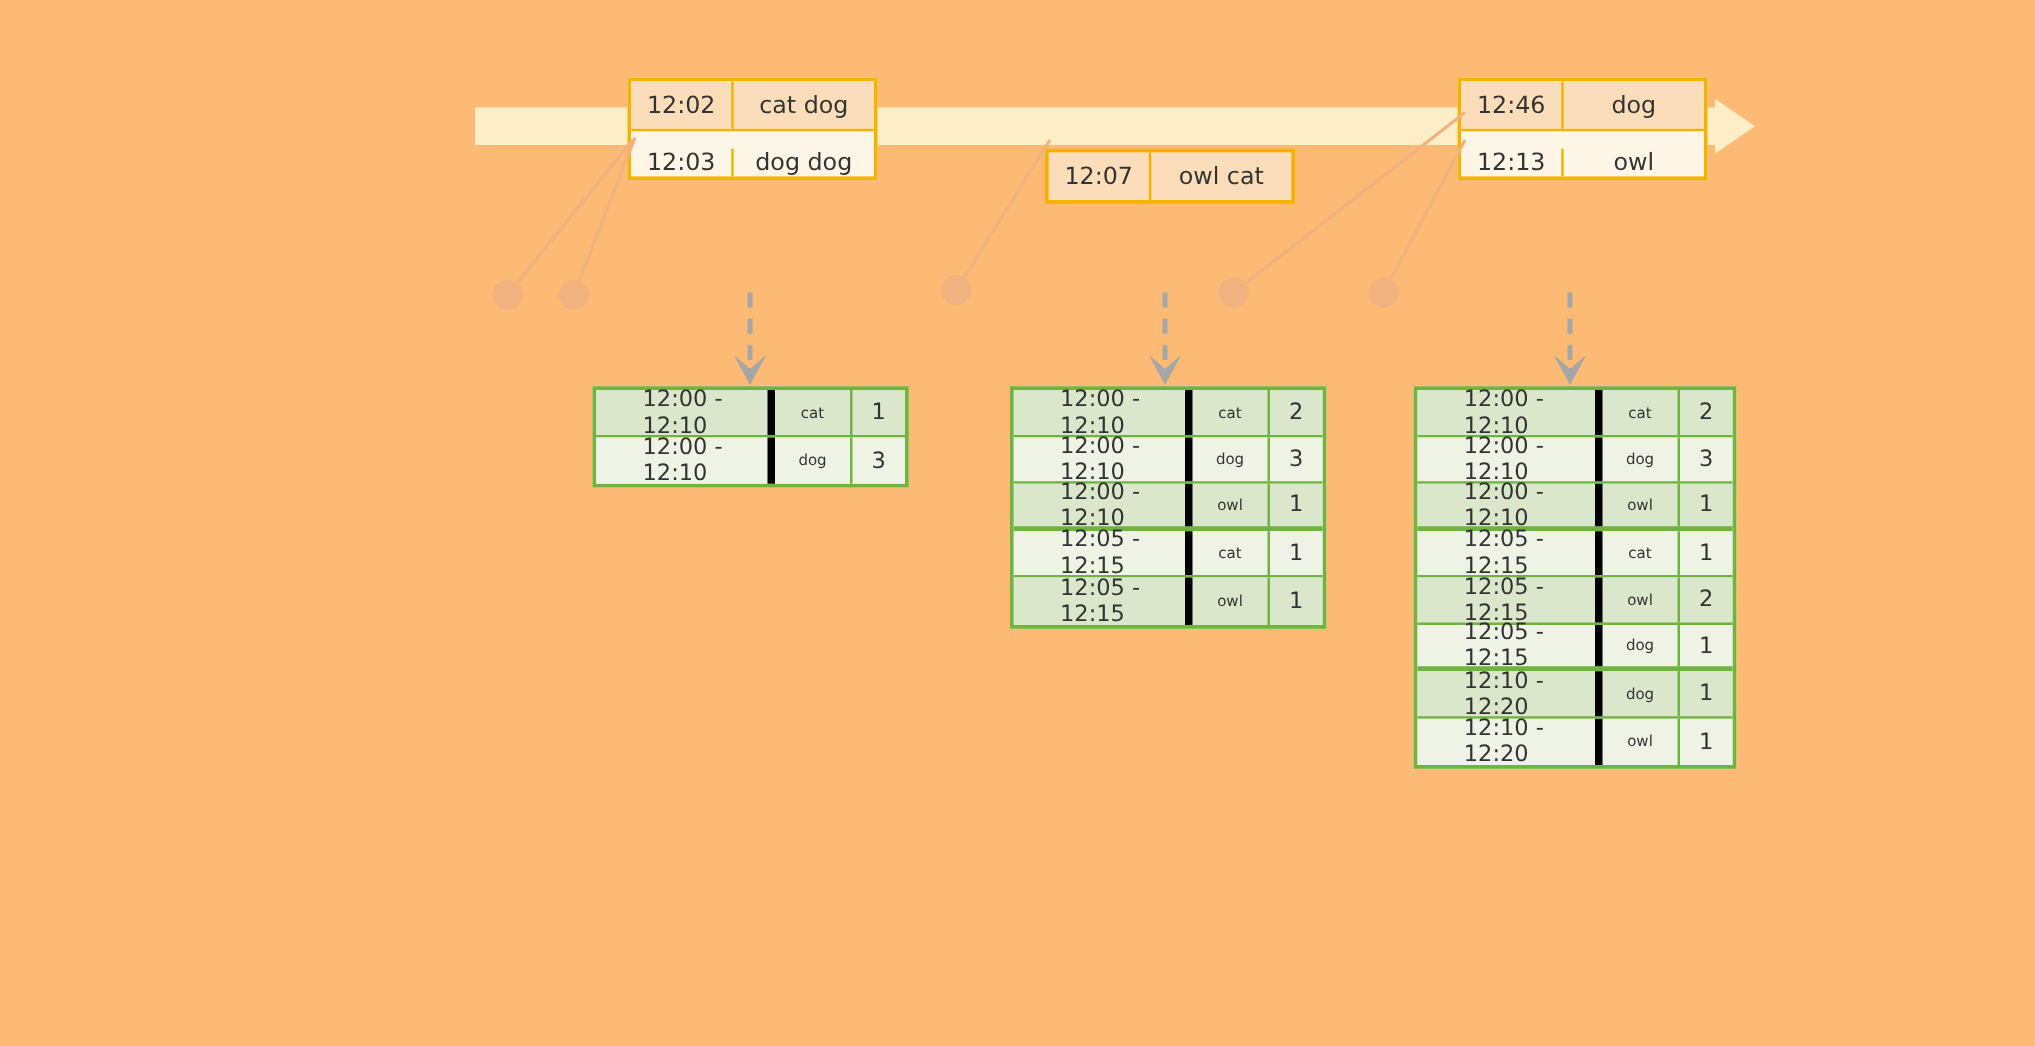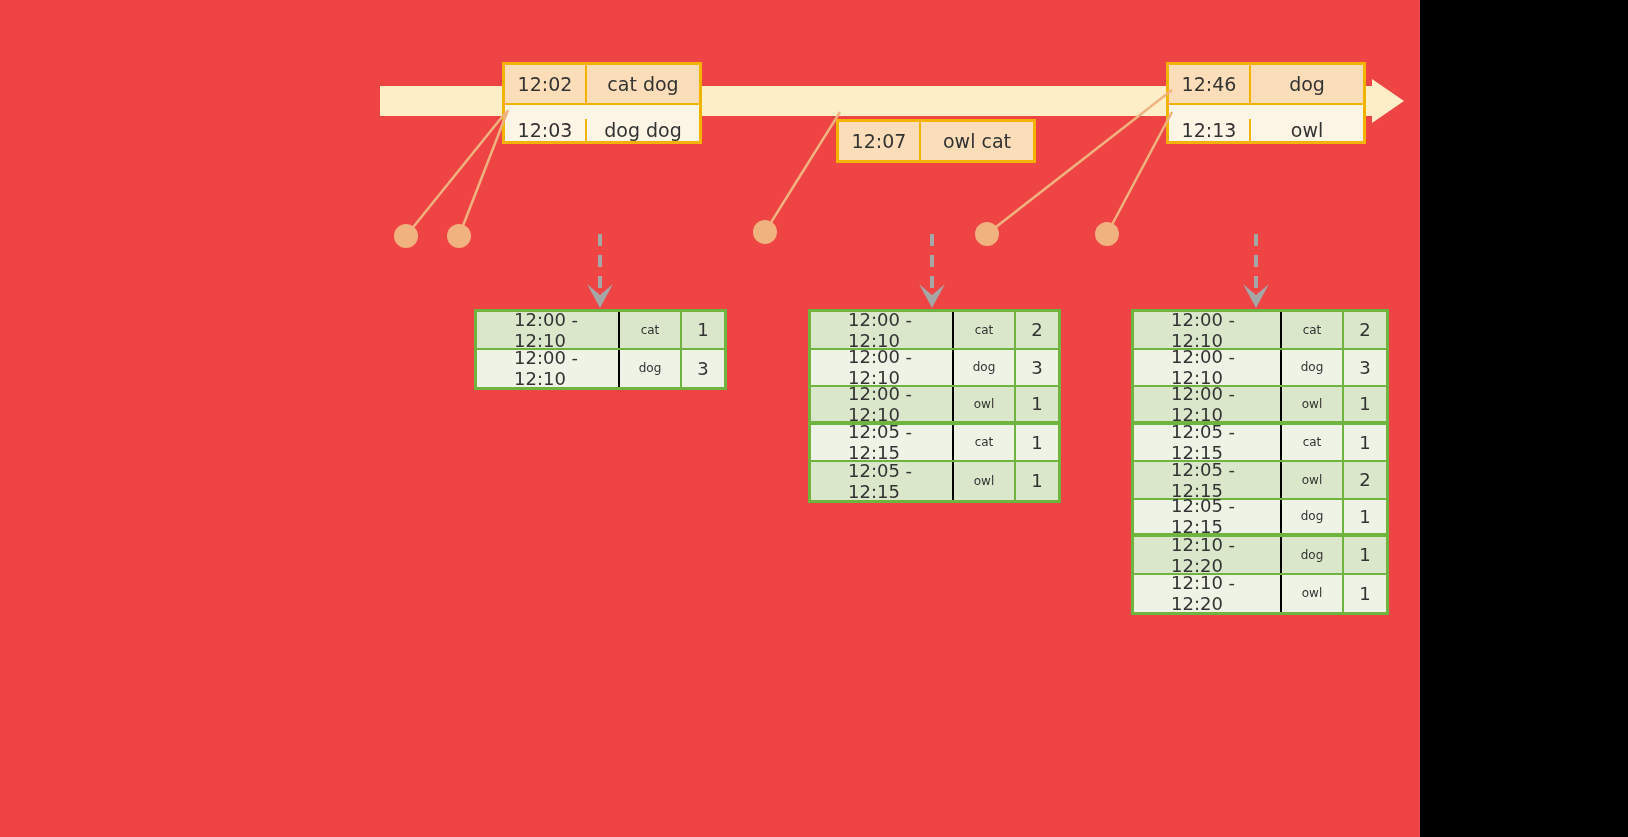--- a/index.html
+++ b/index.html
@@ -2,23 +2,23 @@
 <html><head>
 <meta charset="utf-8">
 <style>
   html, body {
     margin: 0;
     padding: 0;
     background: #000000;
   }
   #canvas {
     position: relative;
-    width: 1420px;
+    width: 1628px;
     height: 837px;
-    background: #ef4444;
+    background: #fdba74;
     font-family: "DejaVu Sans", sans-serif;
     overflow: hidden;
   }
 
   
   #timeline-bar {
     position: absolute;
     left: 380px;
     top: 86px;
     width: 1000px;
@@ -98,21 +98,21 @@
   .res-row:last-child { border-bottom: none; }
   .res-row.shaded { background: #dbe7cb; }
   .res-row.plain  { background: #eef3e6; }
   .res-row.group-end { border-bottom: 4px solid #6eb43f; }
   .res-window {
     display: flex;
     align-items: center;
     justify-content: center;
     font-size: 18px;
     color: #333333;
-    border-right: 2px solid #000000;
+    border-right: 6px solid #000000;
     box-sizing: border-box;
     padding-left: 37px;
   }
   .res-key {
     width: 62px;
     display: flex;
     align-items: center;
     justify-content: center;
     font-size: 12px;
     color: #333333;

